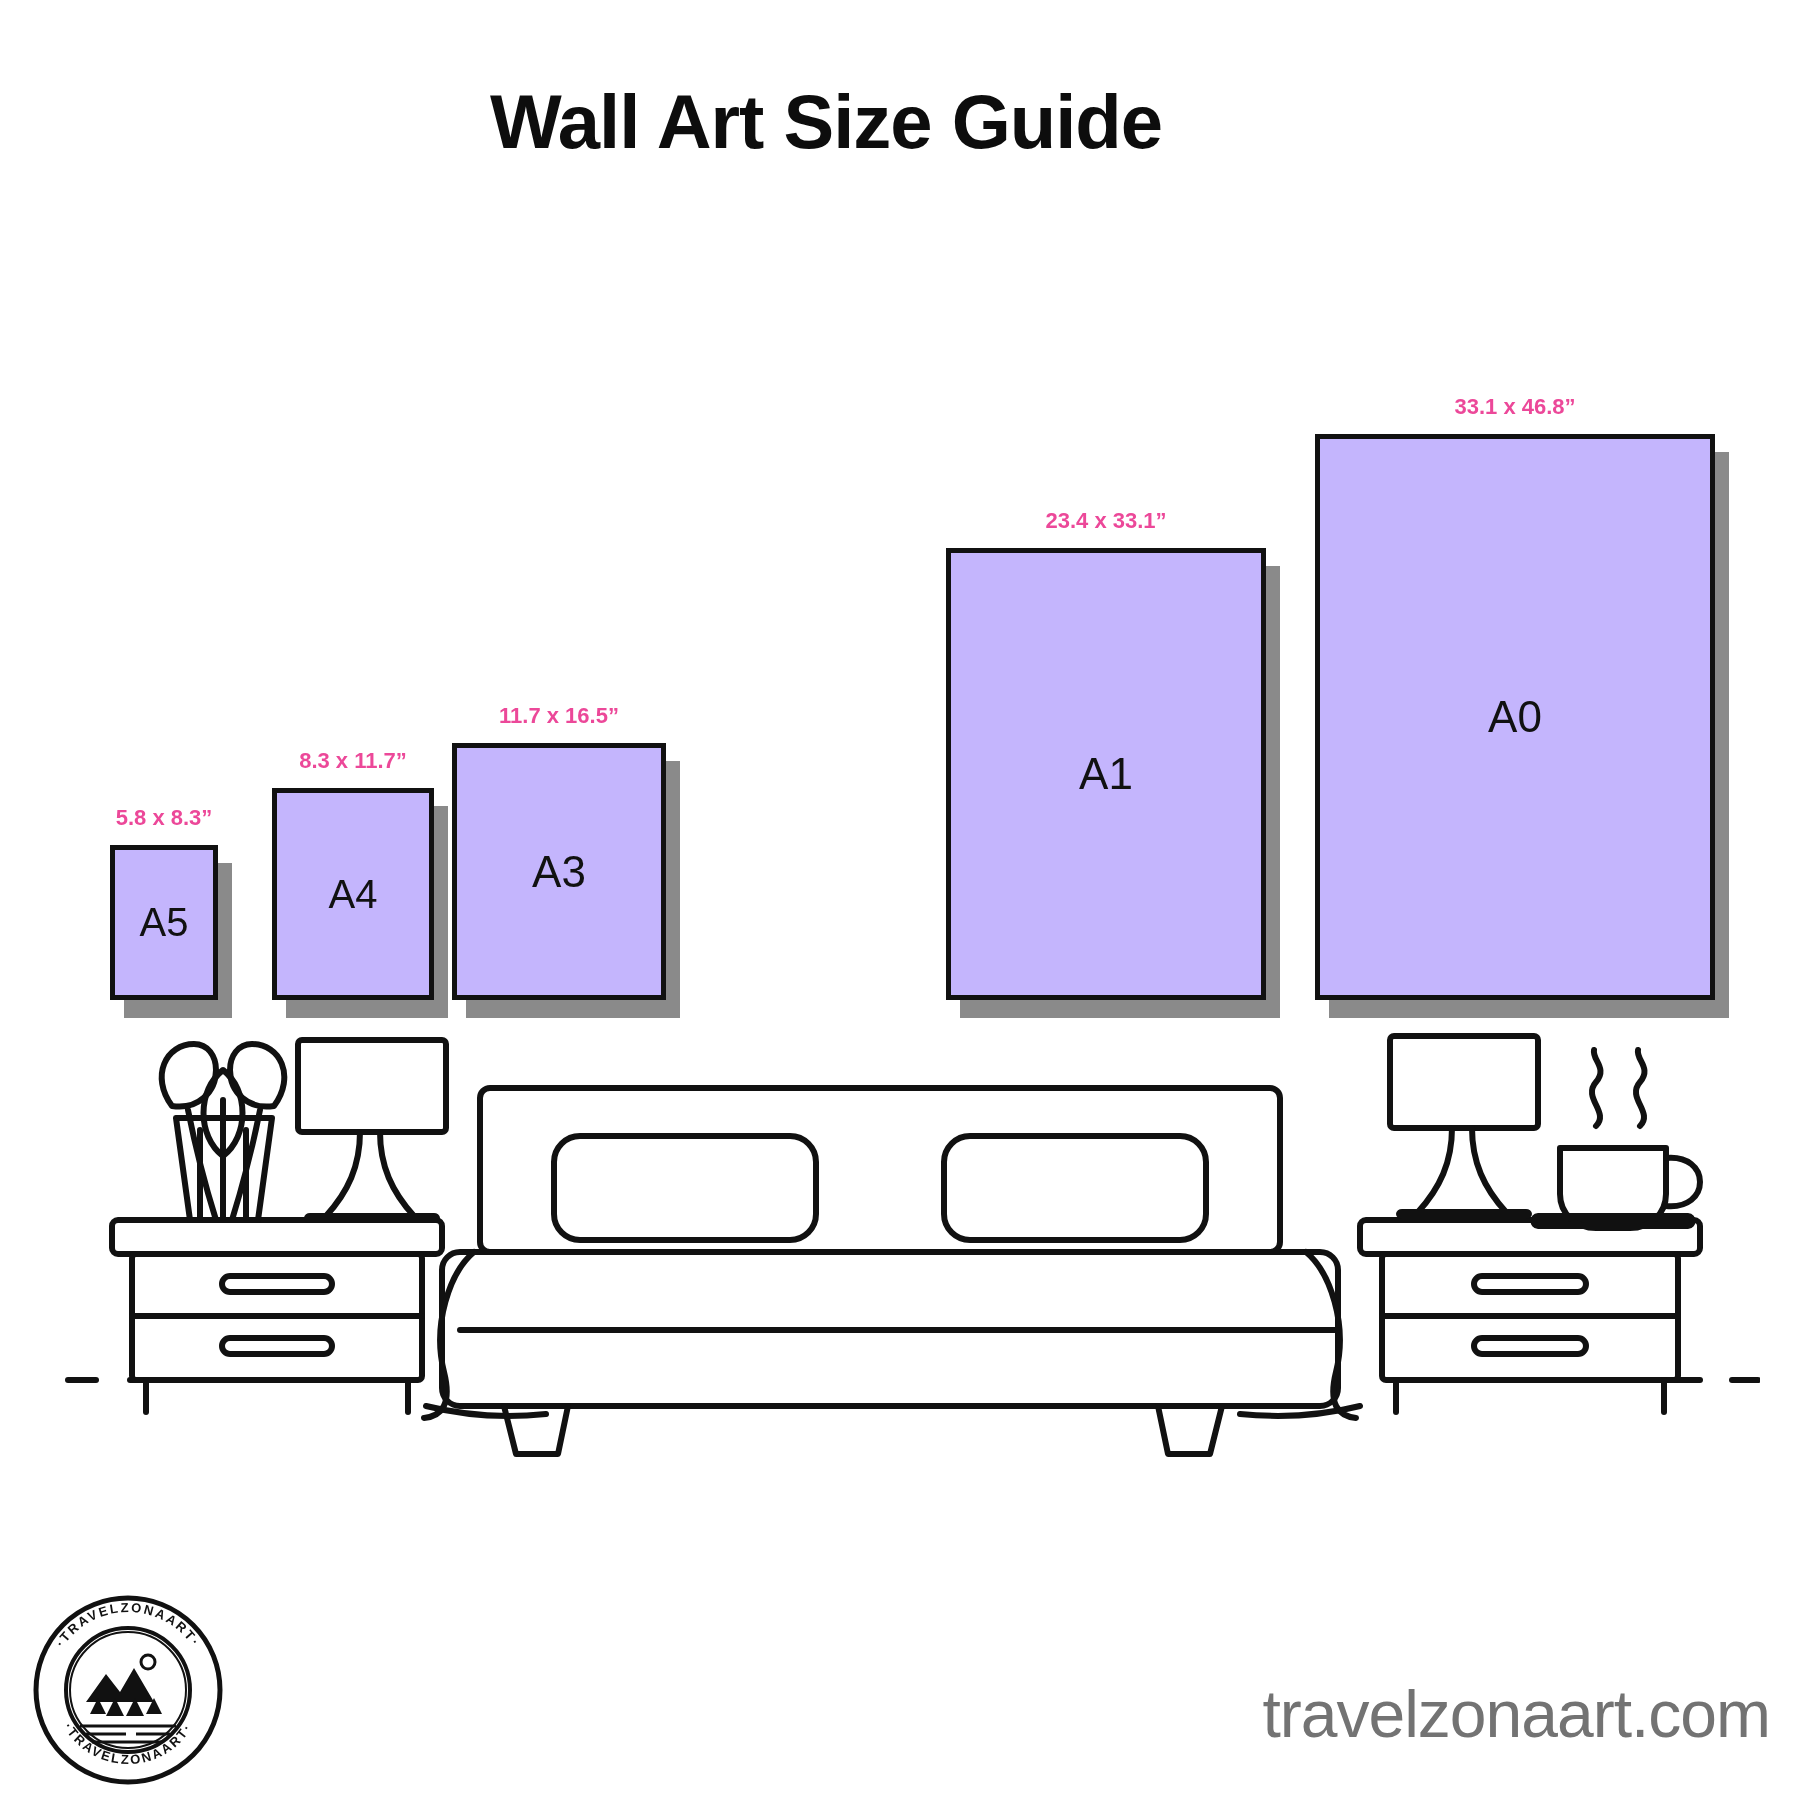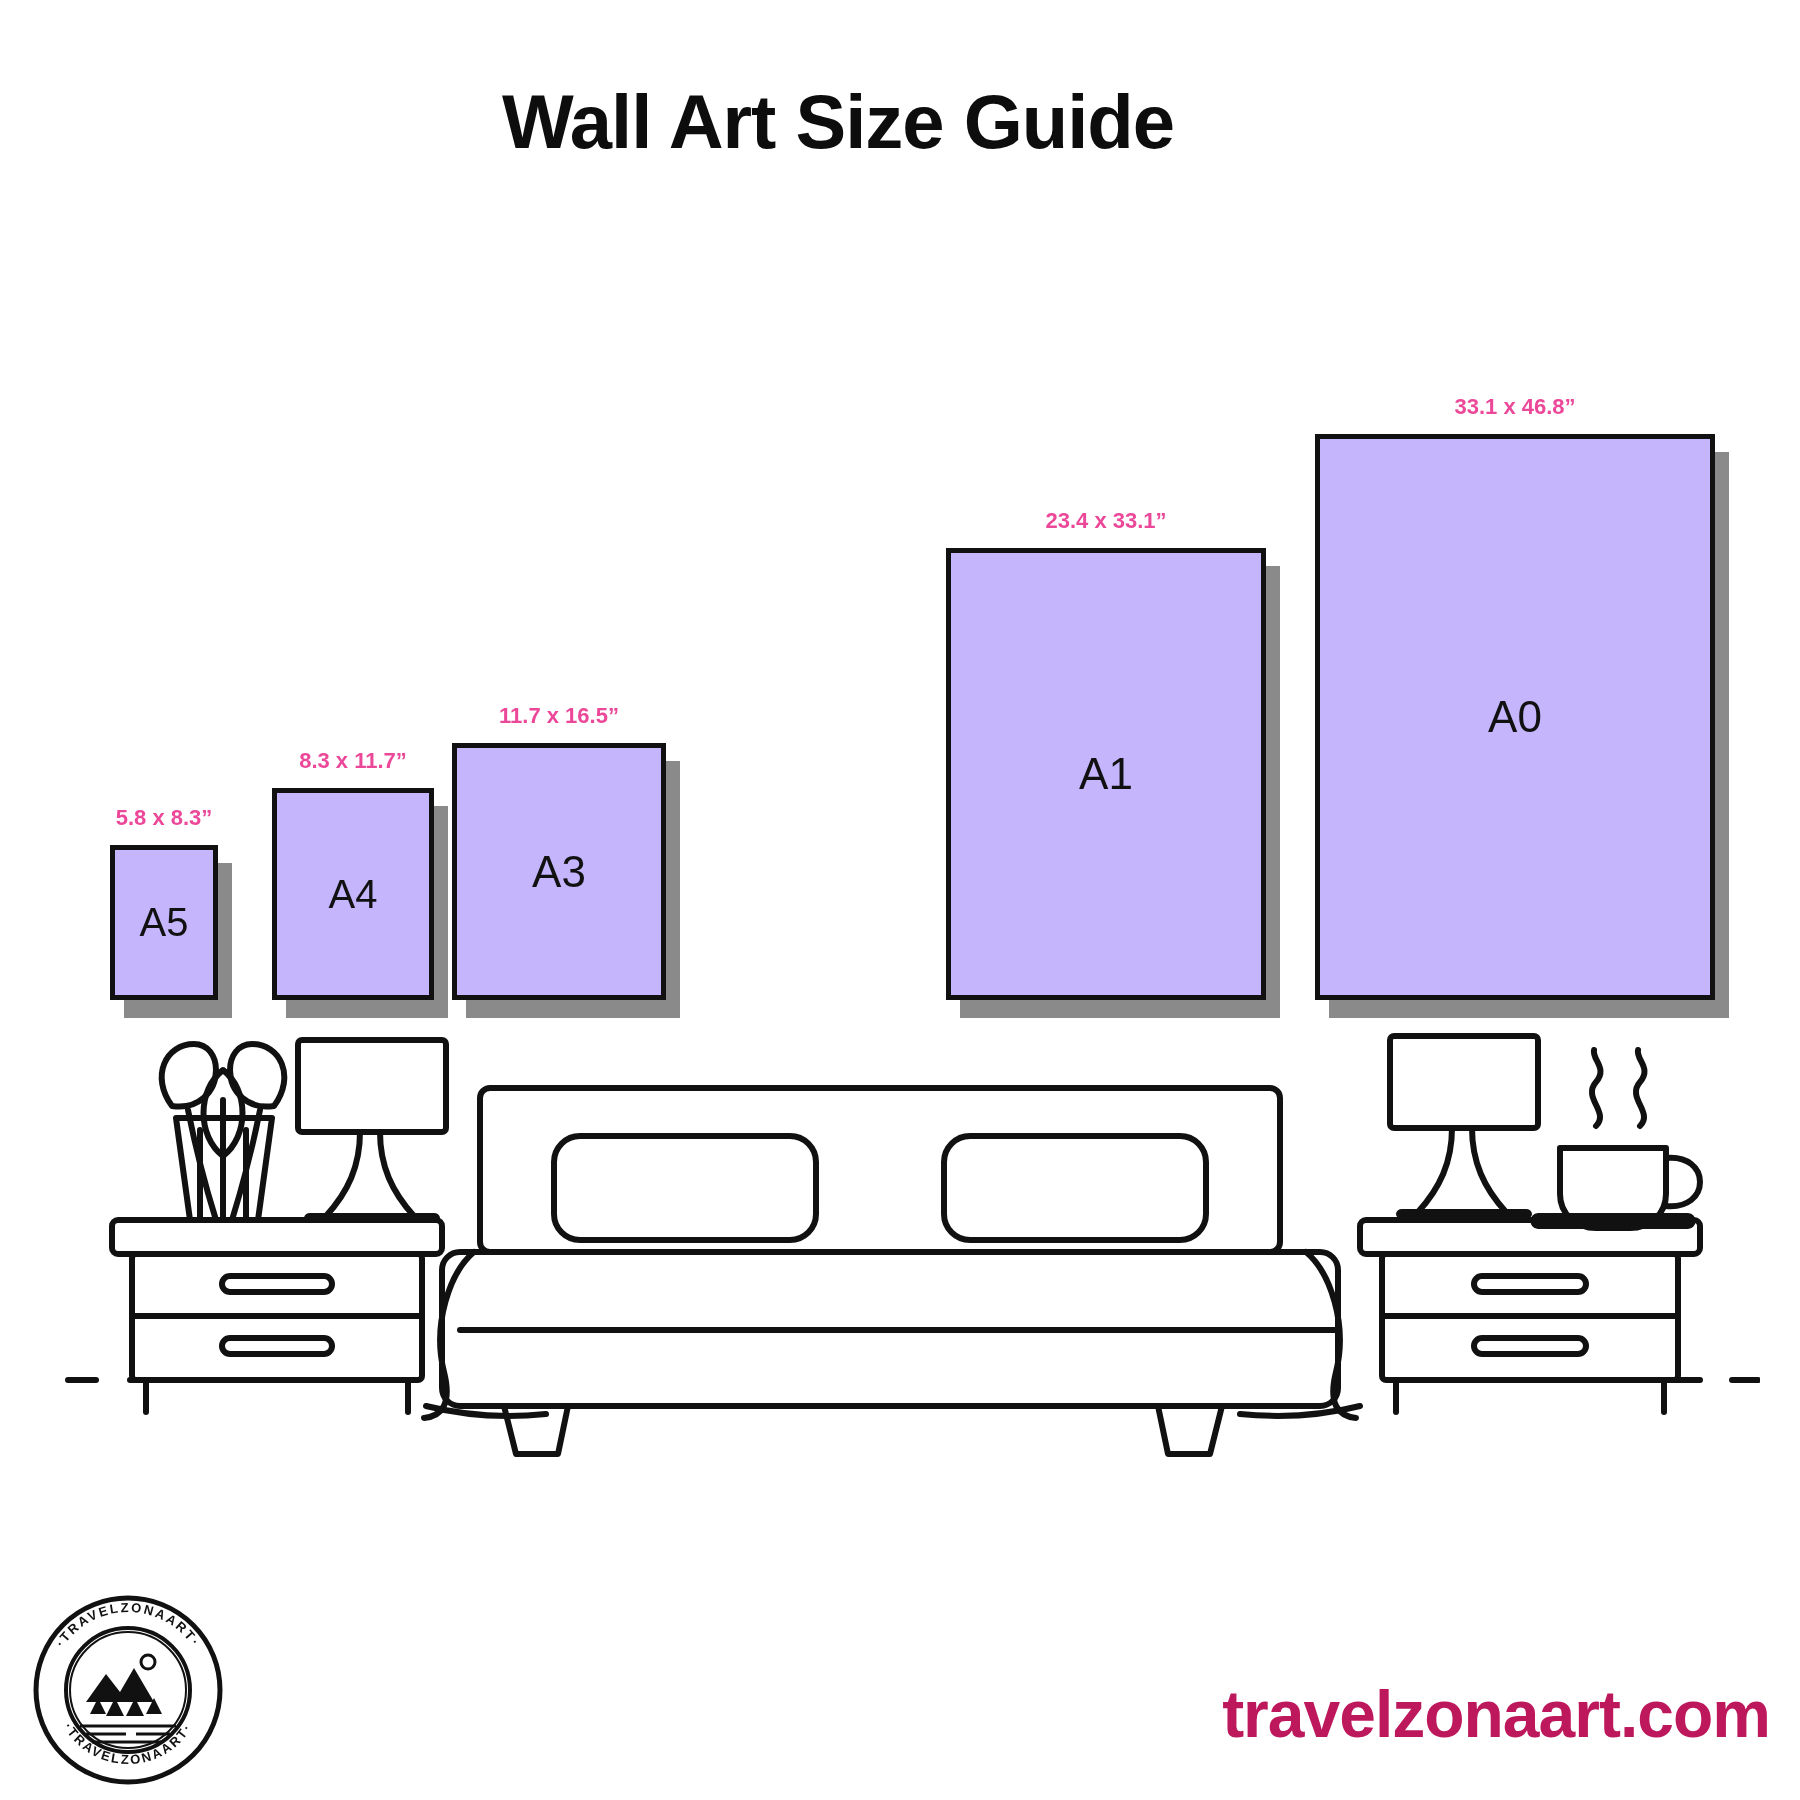--- a/index.html
+++ b/index.html
@@ -13,21 +13,21 @@
   #page {
     position: relative;
     width: 1800px; height: 1800px;
     background: #ffffff;
   }
 
   
   #title {
     position: absolute;
     top: 78px;
-    left: 12px; width: 1652px;
+    left: 0; width: 1652px;
     text-align: center;
     font-size: 76px;
     font-weight: bold;
     letter-spacing: -1px;
     color: #0d0d0d;
     white-space: nowrap;
   }
 
   
   #frames {
@@ -90,22 +90,22 @@
     width: 200px;
     height: 200px;
   }
 
   
   #website {
     position: absolute;
     right: 30px;
     bottom: 48px;
     font-size: 66px;
-    font-weight: bold;
-    color: #be185d;
+    font-weight: normal;
+    color: #737373;
     letter-spacing: -1px;
     white-space: nowrap;
   }
 </style>
 </head>
 <body>
 
 <div id="page">
 
   <div id="title">Wall Art Size Guide</div>

